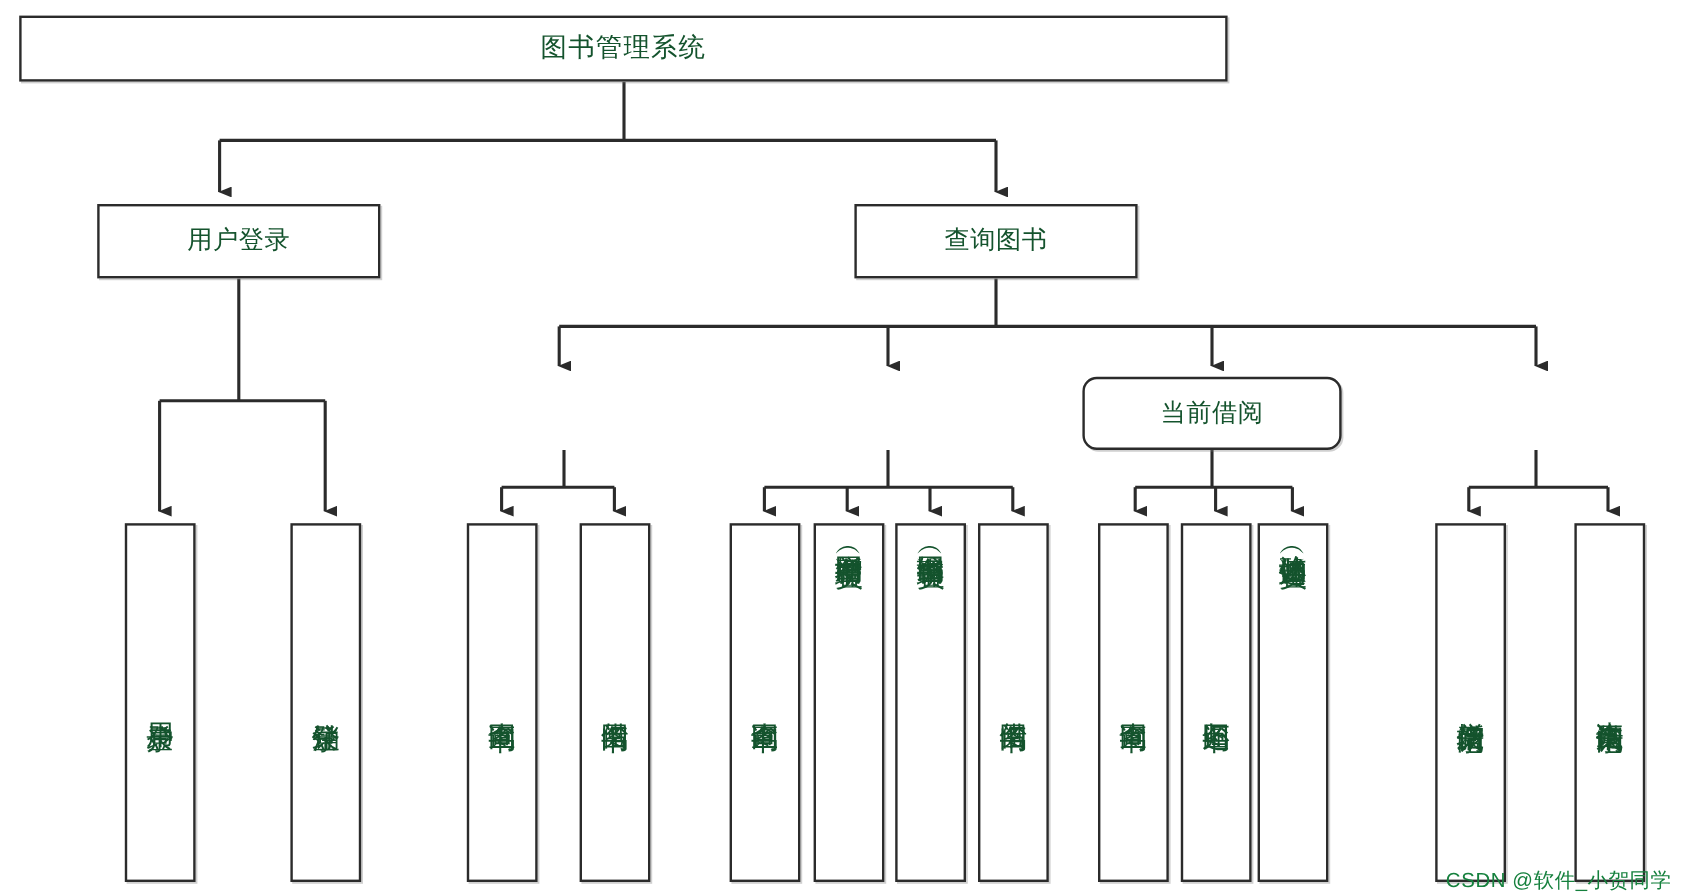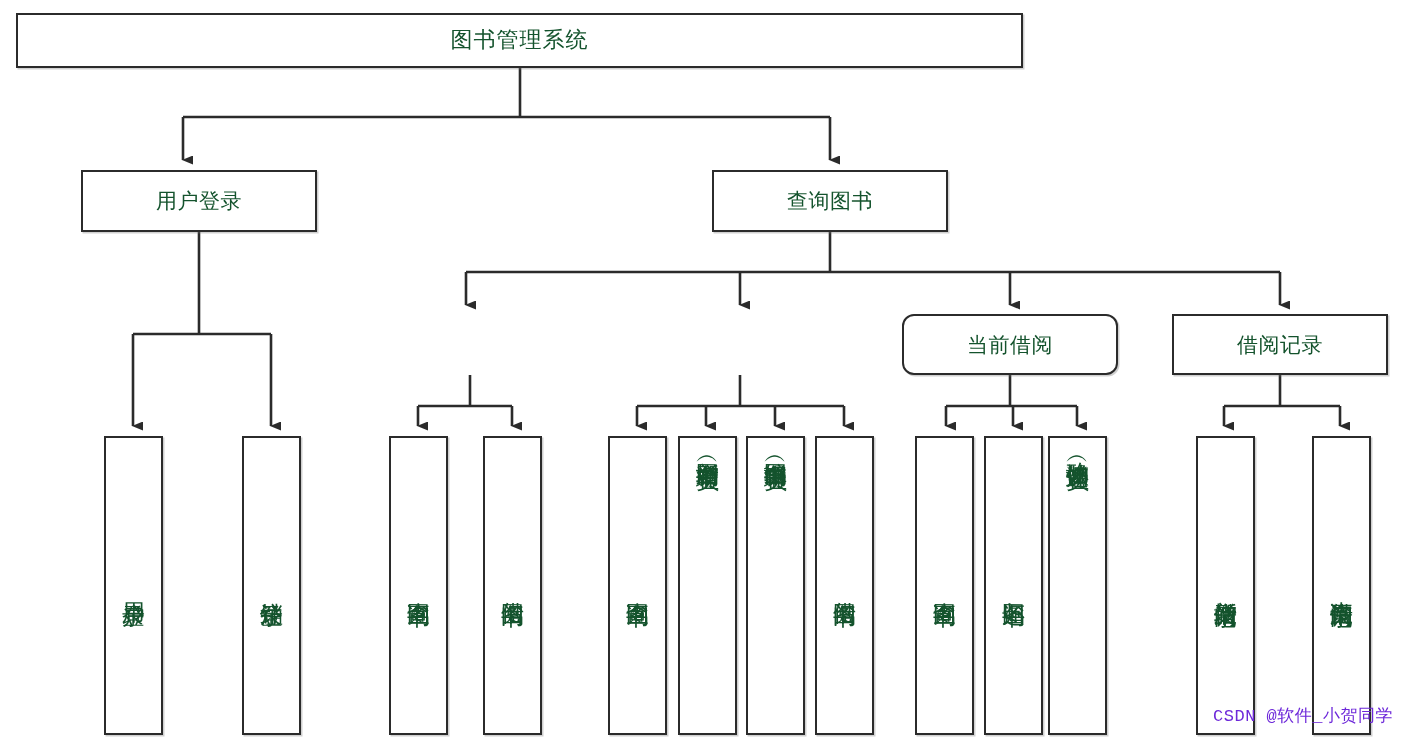--- a/index.html
+++ b/index.html
@@ -64,27 +64,26 @@
     white-space: nowrap;
     margin: 0 auto;
   }
   .node.vertical.centered {
     align-items: center;
     padding-top: 0;
   }
   #watermark {
     position: absolute;
     right: 12px;
-    bottom: 20px;
+    bottom: 2px;
     font-size: 17px;
-    color: #6d28d9;
+    color: #15803d;
     letter-spacing: 0.5px;
     white-space: nowrap;
     user-select: none;
-    font-family: Liberation Mono, monospace;
   }
 </style>
 </head>
 <body>
 
 <div id="diagram-root">
 
   <svg id="edges-layer" viewBox="0 0 1405 747" width="1405" height="747" xmlns="http://www.w3.org/2000/svg">
     <defs>
       <marker id="arrowhead" markerWidth="9" markerHeight="11" refX="4.5" refY="10" orient="auto" markerUnits="userSpaceOnUse">
@@ -142,23 +141,20 @@
   <div class="node horizontal" style="left:81px; top:170px; width:236px; height:62px;">
     <span class="node-label">用户登录</span>
   </div>
   <div class="node horizontal" style="left:712px; top:170px; width:236px; height:62px;">
     <span class="node-label">查询图书</span>
   </div>
 
   <div class="node horizontal" style="left:902px; top:314px; width:216px; height:61px;border-radius:12px;">
     <span class="node-label">当前借阅</span>
   </div>
-  <div class="node horizontal" style="left:1172px; top:314px; width:216px; height:61px;">
-    <span class="node-label">借阅记录</span>
-  </div>
 
   <div class="node vertical centered" style="left:104px; top:436px; width:59px; height:299px;">
     <span class="node-label">用户登录</span>
   </div>
   <div class="node vertical centered" style="left:242px; top:436px; width:59px; height:299px;">
     <span class="node-label">注销登录</span>
   </div>
 
   <div class="node vertical centered" style="left:389px; top:436px; width:59px; height:299px;">
     <span class="node-label">查询图书</span>

